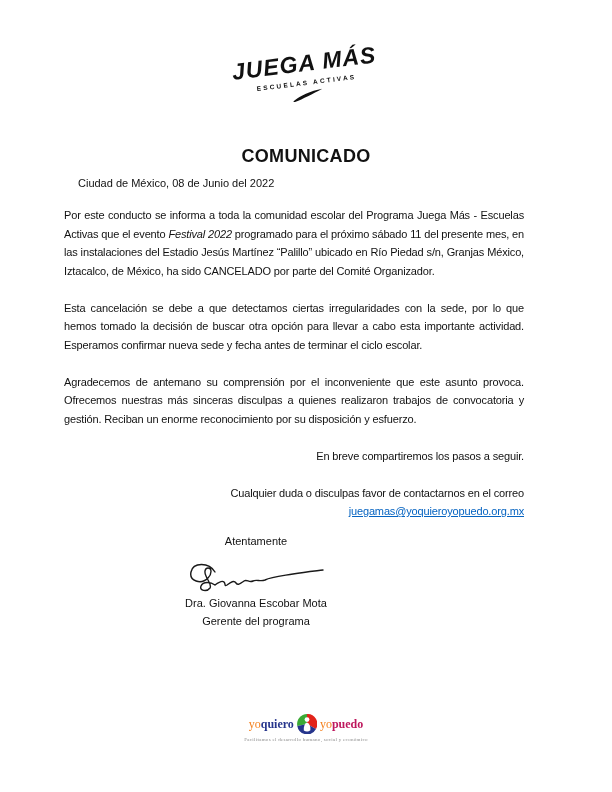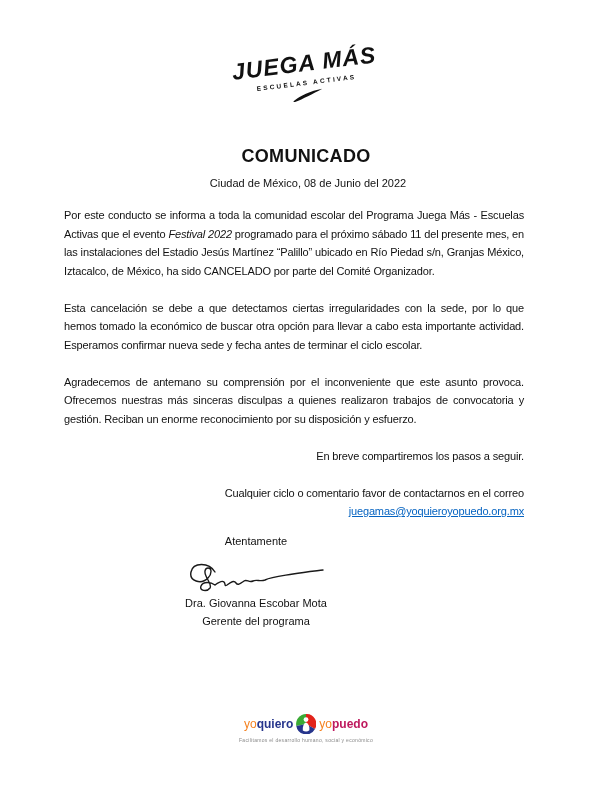--- a/index.html
+++ b/index.html
@@ -38,21 +38,21 @@
   
   .heading{
     position:absolute;top:146px;left:0;width:612px;
     text-align:center;
     font-weight:700;
     font-size:18px;
     letter-spacing:.3px;
   }
   .dateline{
     position:absolute;top:177px;left:78px;width:460px;
-    text-align:center;
+    text-align:left;
     font-size:11px;
   }
   
   .body-text{
     position:absolute;top:206px;left:64px;width:460px;
     font-size:11px;
     line-height:18.5px;
     letter-spacing:-0.15px;
     text-align:justify;
   }
@@ -67,20 +67,21 @@
     font-size:11px;
     line-height:18px;
   }
   .salutation{margin-bottom:8px;}
   .signature{display:block;margin:0 auto;}
   .signer-name{margin-top:-6px;text-align:center;}
   
   .footer-logo{
     position:absolute;top:714px;left:0;width:612px;
     text-align:center;
+    font-family:Liberation Serif, serif;
   }
   .footer-row{
     display:inline-flex;
     align-items:center;
     gap:3px;
     font-size:12px;
     line-height:1;
   }
   .fl-yo{color:#F58220;font-weight:400;}
   .fl-quiero{color:#26358C;font-weight:700;}
@@ -107,24 +108,24 @@
       </svg>
     </div>
   </div>
 
   <div class="heading">COMUNICADO</div>
 
   <div class="dateline">Ciudad de México, 08 de Junio del 2022</div>
 
   <div class="body-text">
     <p><span>Por este conducto se informa a toda la comunidad escolar del Programa Juega Más - Escuelas Activas que el evento </span><span class="em-italic">Festival 2022</span><span> programado para el próximo sábado 11 del presente mes, en las instalaciones del Estadio Jesús Martínez “Palillo” ubicado en Río Piedad s/n, Granjas México, Iztacalco, de México, ha sido CANCELADO por parte del Comité Organizador.</span></p>
-    <p>Esta cancelación se debe a que detectamos ciertas irregularidades con la sede, por lo que hemos tomado la económico de buscar otra opción para llevar a cabo esta importante actividad. Esperamos confirmar nueva sede y fecha antes de terminar el ciclo escolar.</p>
+    <p>Esta cancelación se debe a que detectamos ciertas irregularidades con la sede, por lo que hemos tomado la decisión de buscar otra opción para llevar a cabo esta importante actividad. Esperamos confirmar nueva sede y fecha antes de terminar el ciclo escolar.</p>
     <p>Agradecemos de antemano su comprensión por el inconveniente que este asunto provoca. Ofrecemos nuestras más sinceras disculpas a quienes realizaron trabajos de convocatoria y gestión. Reciban un enorme reconocimiento por su disposición y esfuerzo.</p>
     <p class="single">En breve compartiremos los pasos a seguir.</p>
-    <p class="single"><span>Cualquier ciclo o comentario favor de contactarnos en el correo </span><a href="#" class="email-link">juegamas@yoquieroyopuedo.org.mx</a></p>
+    <p class="single"><span>Cualquier duda o disculpas favor de contactarnos en el correo </span><a href="#" class="email-link">juegamas@yoquieroyopuedo.org.mx</a></p>
   </div>
 
   <div class="closing">
     <div class="salutation">Atentamente</div>
     <svg class="signature" width="150" height="42" viewBox="0 0 150 42">
       <path d="M34 14 C28 4 12 4 10 14 C8 23 20 27 27 20 C31 16 31 10 27 10 C24 10 23 14 25 18 C27 23 31 27 29 30 C26 34 18 33 20 28 C22 23 30 24 34 27 C38 24 41 22 43 24 C45 26 43 29 46 27 C50 24 53 22 55 25 C57 28 60 25 63 23 C66 21 68 25 72 23 C76 21 79 24 84 22 C90 19 100 18 112 16 C124 14 134 13 142 12" fill="none" stroke="#1a1a1a" stroke-width="1.4" stroke-linecap="round"></path>
     </svg>
     <div class="signer-name">Dra. Giovanna Escobar Mota</div>
     <div>Gerente del programa</div>
   </div>

